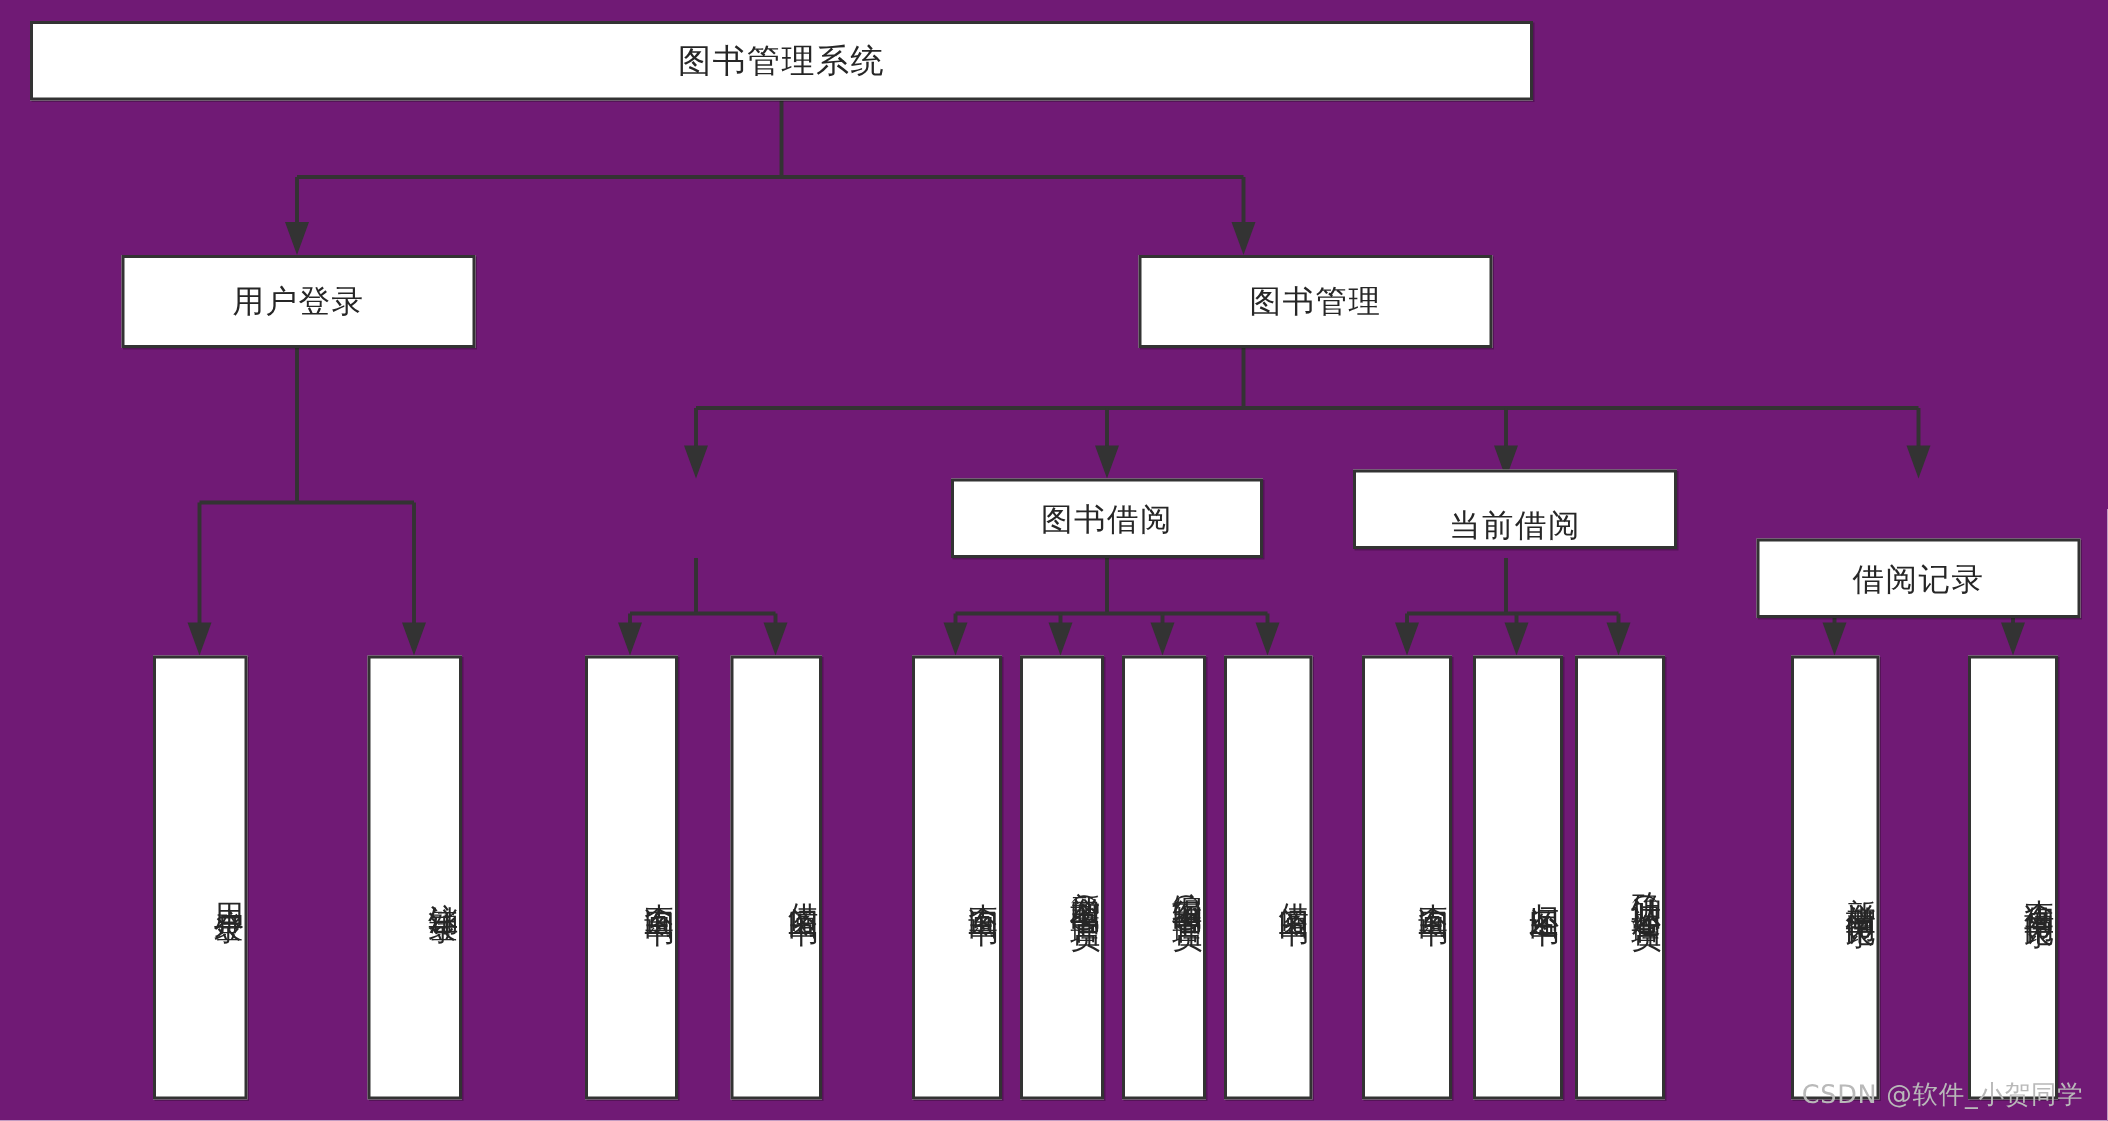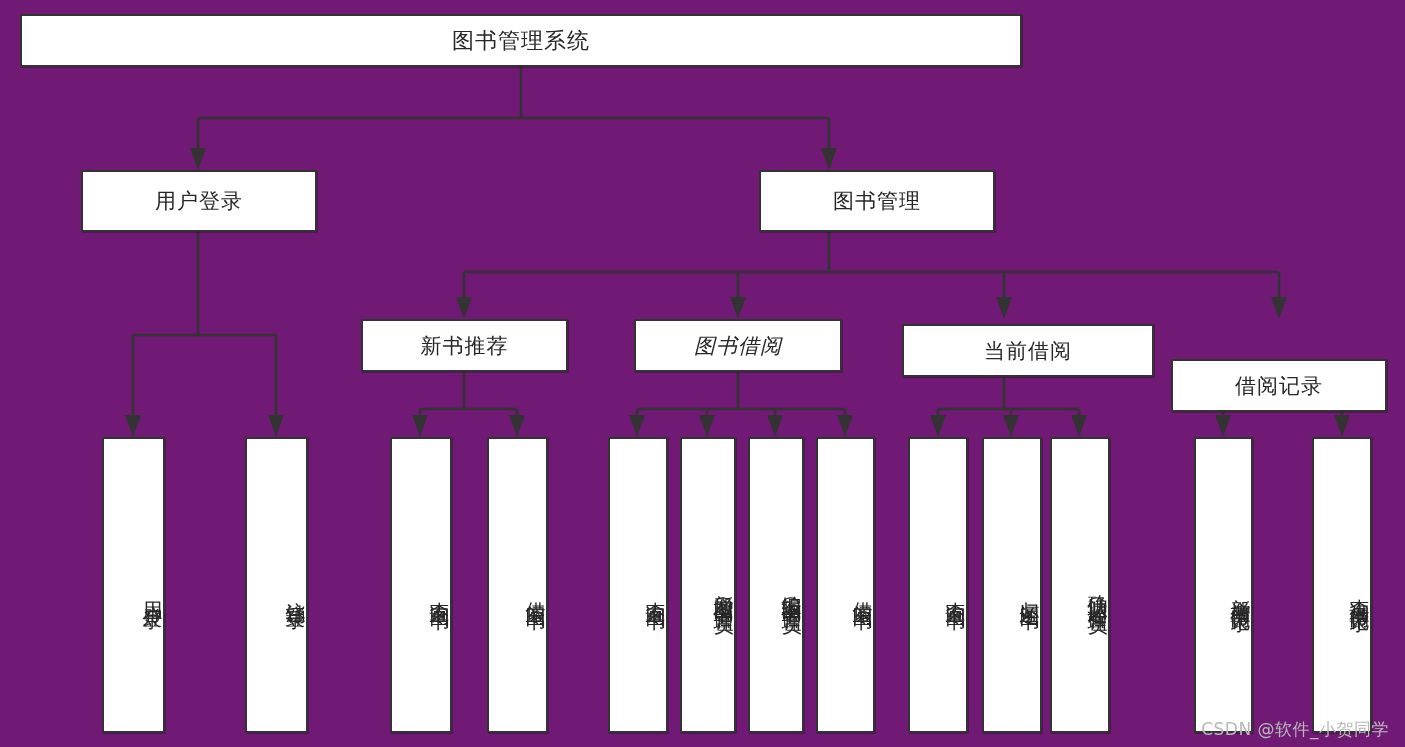--- a/index.html
+++ b/index.html
@@ -146,27 +146,24 @@
     <span>图书管理系统</span>
   </div>
 
   <div class="node horiz" style="left:81px;top:170px;width:236px;height:62px;">
     <span>用户登录</span>
   </div>
   <div class="node horiz" style="left:711px;top:170px;width:236px;height:62px;margin-left:48px;">
     <span>图书管理</span>
   </div>
 
-  <div class="node horiz" style="left:361px;top:319px;width:207px;height:53px;">
-    <span>新书推荐</span>
-  </div>
-  <div class="node horiz" style="left:634px;top:319px;width:208px;height:53px;font-style:italic;">
+  <div class="node horiz" style="left:634px;top:319px;width:208px;height:53px;">
     <span>图书借阅</span>
   </div>
-  <div class="node horiz" style="left:902px;top:324px;width:252px;height:53px;">
+  <div class="node horiz" style="left:902px;top:313px;width:216px;height:53px;align-items:flex-end;">
     <span>当前借阅</span>
   </div>
   <div class="node horiz" style="left:1171px;top:319px;width:216px;height:53px;margin-top:40px;">
     <span>借阅记录</span>
   </div>
 
   <div class="node vert" style="left:102px;top:437px;width:63px;height:296px;">
     <span>用户登录</span>
   </div>
   <div class="node vert" style="left:245px;top:437px;width:63px;height:296px;">

